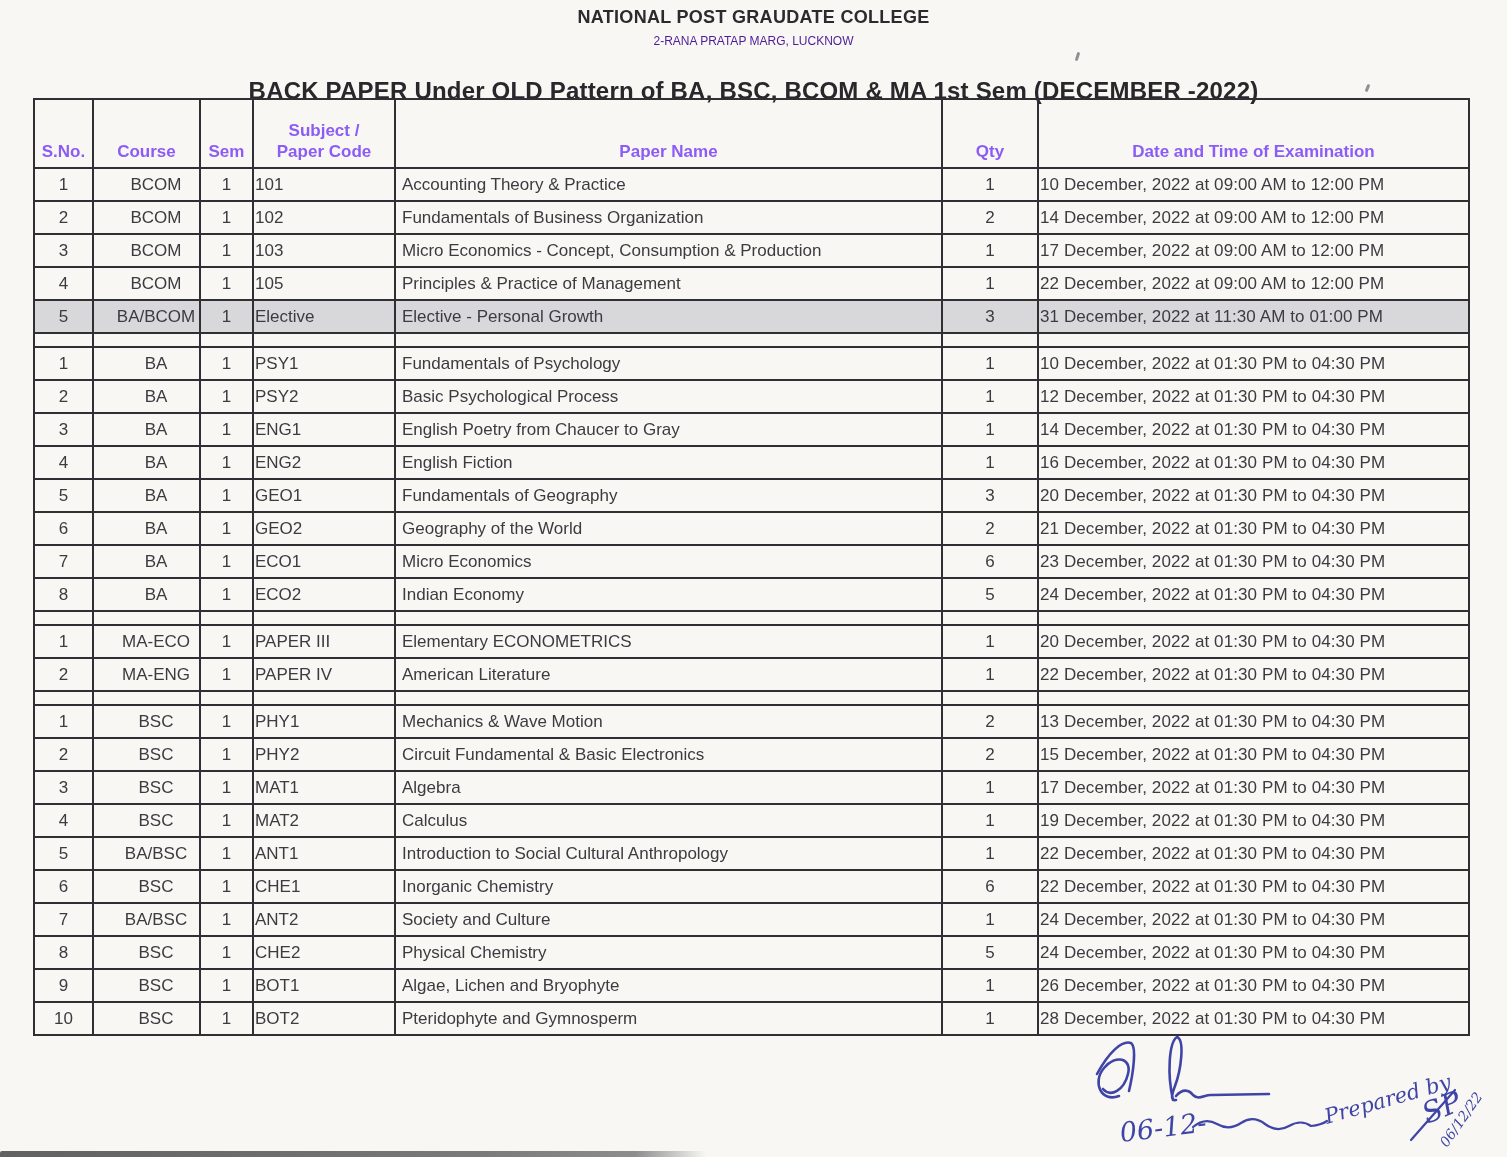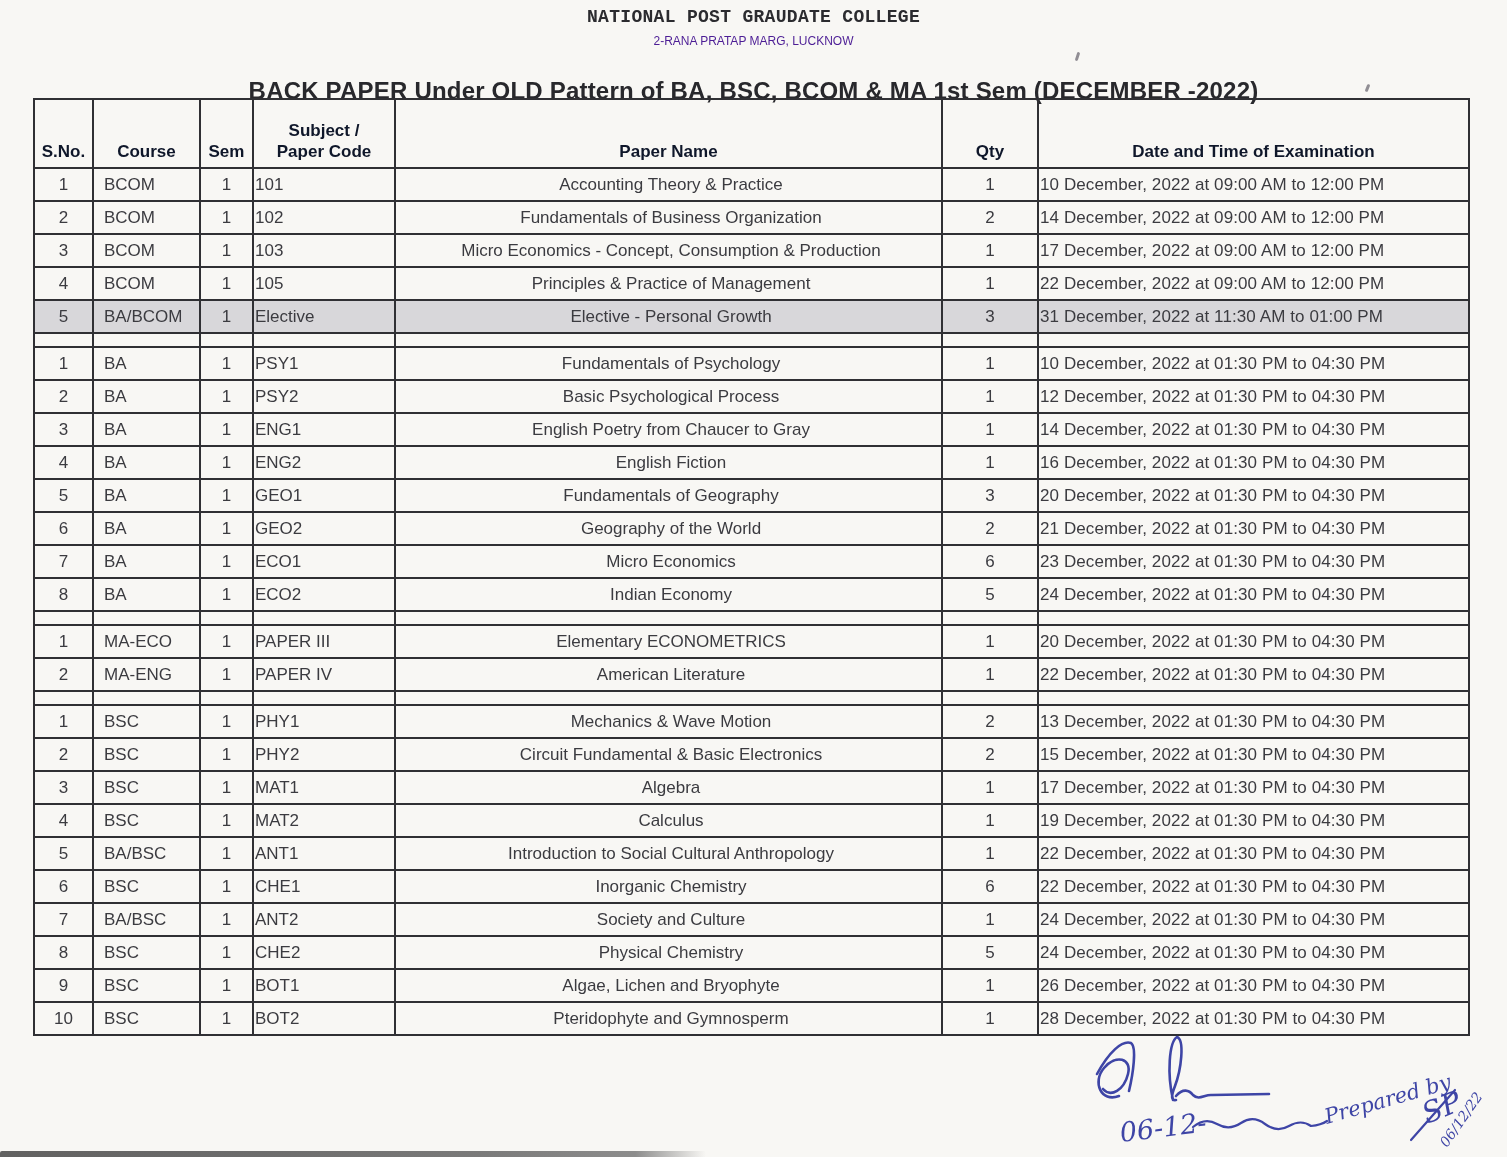--- a/index.html
+++ b/index.html
@@ -4,48 +4,48 @@
 <style>
   html,body{margin:0;padding:0;}
   body{
     width:1507px;height:1157px;position:relative;overflow:hidden;
     background:#f8f7f4;
     font-family:"Liberation Sans", sans-serif;
     color:#3a3a3f;
   }
   
   .title-line{position:absolute;left:0;width:100%;text-align:center;}
-  .college-name{top:7px;font-size:18px;font-weight:bold;color:#2b2b2f;letter-spacing:.3px;font-family:Liberation Mono, monospace;}
+  .college-name{top:7px;font-size:18px;font-weight:bold;color:#2b2b2f;letter-spacing:.3px;}
   .college-address{top:34px;font-size:12px;font-weight:normal;color:#4c1d95;}
   .doc-heading{top:77px;font-size:24px;font-weight:bold;color:#28282c;letter-spacing:.2px;}
 
   
   table.sched{
     position:absolute;left:33px;top:98px;width:1435px;
     border-collapse:collapse;table-layout:fixed;
   }
   .sched th,.sched td{
     border:2px solid #303034;
     overflow:hidden;white-space:nowrap;
     font-family:"Liberation Sans", sans-serif;
   }
   .sched th{
     height:62px;vertical-align:bottom;padding:0 2px 5px 2px;
-    font-size:17px;font-weight:bold;color:#0f172a;text-align:center;
+    font-size:17px;font-weight:bold;color:#8b5cf6;text-align:center;
     white-space:pre-line;line-height:1.25;
   }
   .sched tr.data{height:33px;}
   .sched tr.data td{font-size:17px;color:#3b3b40;vertical-align:middle;padding-top:1px;}
   .sched tr.sep{height:14px;}
   .sched tr.hl td{background:var(--hl,#d8d7da);}
   td.c0{text-align:center;}
-  td.c1{text-align:left;padding-left:10px;margin-top:44px;}
+  td.c1{text-align:center;padding-left:20px;margin-top:44px;}
   td.c2{text-align:center;}
   td.c3{text-align:left;margin-top:8px;}
-  td.c4{text-align:center;padding-left:6px;}
+  td.c4{text-align:left;padding-left:6px;}
   td.c5{text-align:center;}
   td.c6{text-align:left;letter-spacing:.1px;}
 
   
   .sig{position:absolute;left:1075px;top:1030px;width:432px;height:127px;}
   .ink path{stroke:var(--ink,#3e45a6);stroke-width:2.6;fill:none;stroke-linecap:round;stroke-linejoin:round;}
   .ink path.thin{stroke-width:2.2;}
   .hw{fill:var(--ink,#3e45a6);font-style:italic;font-family:"DejaVu Serif", serif;}
 
   

